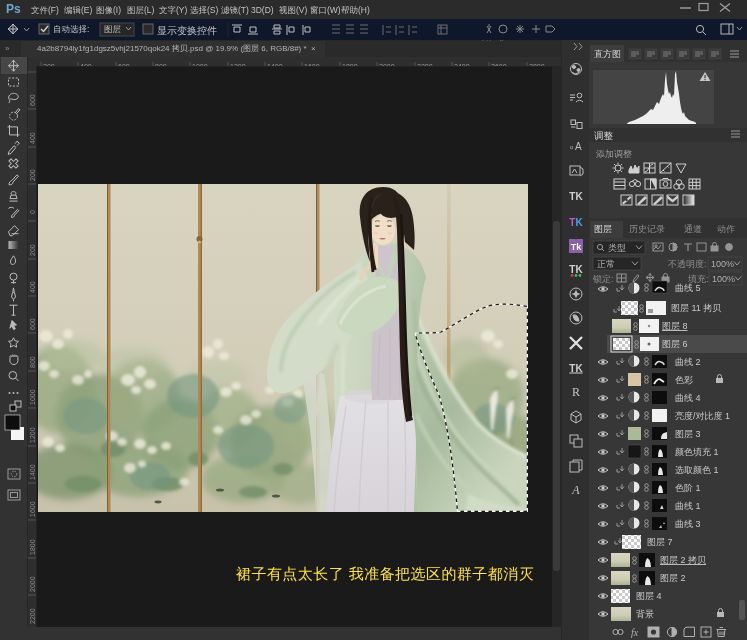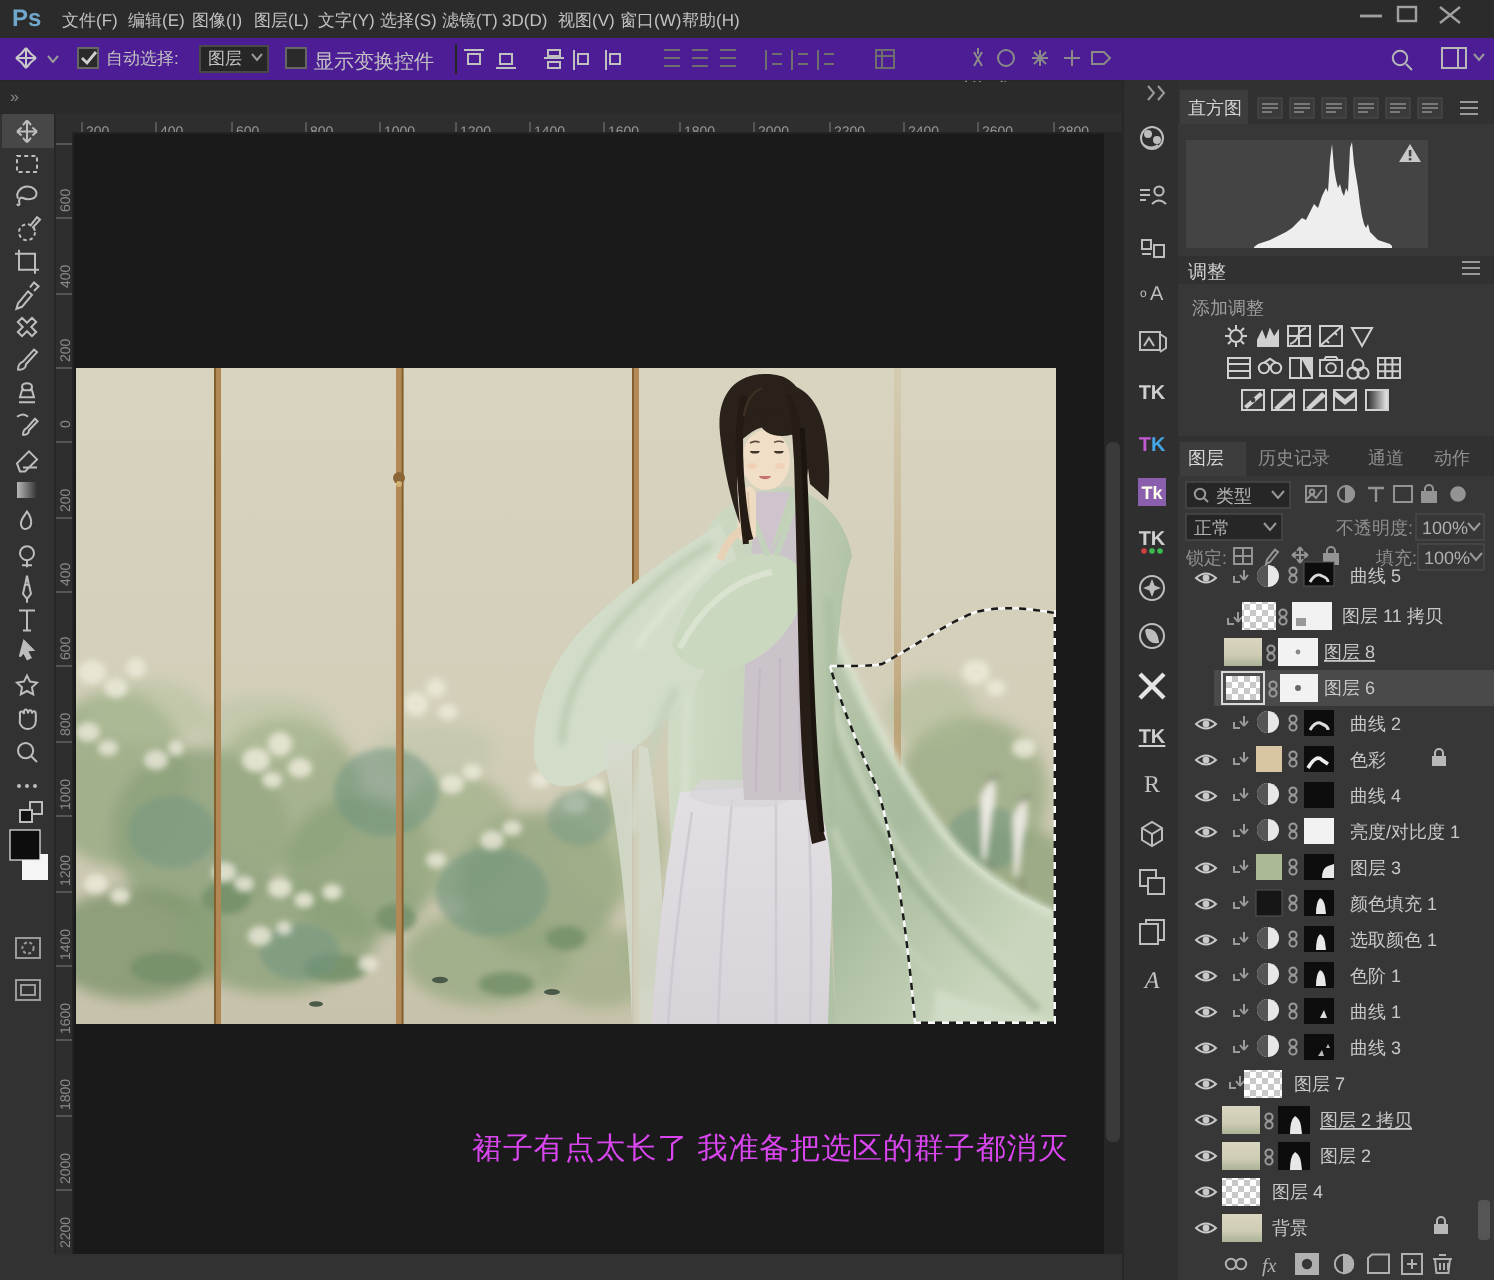--- a/index.html
+++ b/index.html
@@ -3,31 +3,31 @@
 <meta charset="utf-8">
 <style>
   html,body{margin:0;padding:0;background:#1a1a1a;}
   #app{position:relative;width:747px;height:640px;overflow:hidden;
        font-family:"Liberation Sans",sans-serif;background:#323232;}
   .abs{position:absolute;}
   
   #menubar{left:0;top:0;width:747px;height:19px;background:#2b2b2b;color:#c2c2c2;font-size:8.5px;}
   #menubar .mi{position:absolute;top:5px;white-space:nowrap;}
   #pslogo{position:absolute;left:6px;top:2px;font-size:12px;font-weight:bold;color:#6fa8cc;}
-  #optionsbar{left:0;top:19px;width:747px;height:21px;background:#4c1d95;border-bottom:1px solid #272727;color:#c2c2c2;font-size:8.5px;}
+  #optionsbar{left:0;top:19px;width:747px;height:21px;background:#0f172a;border-bottom:1px solid #272727;color:#c2c2c2;font-size:8.5px;}
   #tabbar{left:0;top:41px;width:747px;height:16px;background:#2a2a2a;}
   #doctab{position:absolute;left:21px;top:0;height:16px;background:#303030;color:#b4b4b4;font-size:8px;line-height:16px;padding:0 9px 0 16px;letter-spacing:0px;}
   
   #toolbar{left:0;top:57px;width:27px;height:570px;background:#323232;border-right:1px solid #272727;}
   
   #canvas{left:28px;top:57px;width:533px;height:570px;background:#1a1a1a;}
   #hruler{position:absolute;left:0;top:0;width:533px;height:9px;background:#2e2e2e;border-bottom:1px solid #232323;overflow:hidden;}
   #vruler{position:absolute;left:0;top:9px;width:8px;height:561px;background:#2e2e2e;border-right:1px solid #232323;overflow:hidden;}
   #photo{position:absolute;left:10px;top:127px;}
-  #caption{position:absolute;left:208px;top:508px;width:320px;color:#d946ef;font-size:15px;letter-spacing:0.45px;white-space:nowrap;}
+  #caption{position:absolute;left:208px;top:508px;width:320px;color:#fde047;font-size:15px;letter-spacing:0.45px;white-space:nowrap;}
   
   #statusbar{left:0;top:627px;width:561px;height:13px;background:#2d2d2d;color:#909090;font-size:8px;}
   
   #vscroll{left:552px;top:66px;width:9px;height:561px;background:#262626;}
   #iconcol{left:561px;top:40px;width:28px;height:600px;background:#2f2f2f;border-left:1px solid #272727;}
   #rightpanel{left:589px;top:40px;width:158px;height:600px;background:#14b8a6;}
 </style>
 </head>
 <body>
 <div id="app">
@@ -90,20 +90,21 @@
       <line x1="729" y1="5" x2="729" y2="15" stroke="#b8b8b8"></line>
       <path d="M737 8 l2.5 3 2.5 -3" stroke="#9a9a9a" fill="none"></path>
     </svg>
     <span style="position:absolute;left:53px;top:5px;font-size:8.5px">自动选择:</span>
     <span style="position:absolute;left:104px;top:5px;font-size:8.5px">图层</span>
     <span style="position:absolute;left:157px;top:5px;font-size:10px">显示变换控件</span>
     <span style="position:absolute;left:460px;top:19px;font-size:13px;color:#8a8a8a">3D 模式:</span>
   </div>
   <div id="tabbar" class="abs">
     <span style="position:absolute;left:5px;top:3px;color:#8a8a8a;font-size:8px">»</span>
+      <div id="doctab">4a2b8794ly1fg1dgsz5vhj21570qok24 拷贝.psd @ 19.9% (图层 6, RGB/8#) *&nbsp;&nbsp;×</div>
   </div>
   <div id="toolbar" class="abs">
     <svg width="27" height="570">
       <defs>
           <linearGradient id="tgrad" x1="0" y1="0" x2="1" y2="0">
             <stop offset="0" stop-color="#b8b8b8"></stop>
             <stop offset="1" stop-color="#333"></stop>
           </linearGradient>
         </defs>
       <rect x="1" y="0" width="26" height="17" fill="#474747"></rect>

